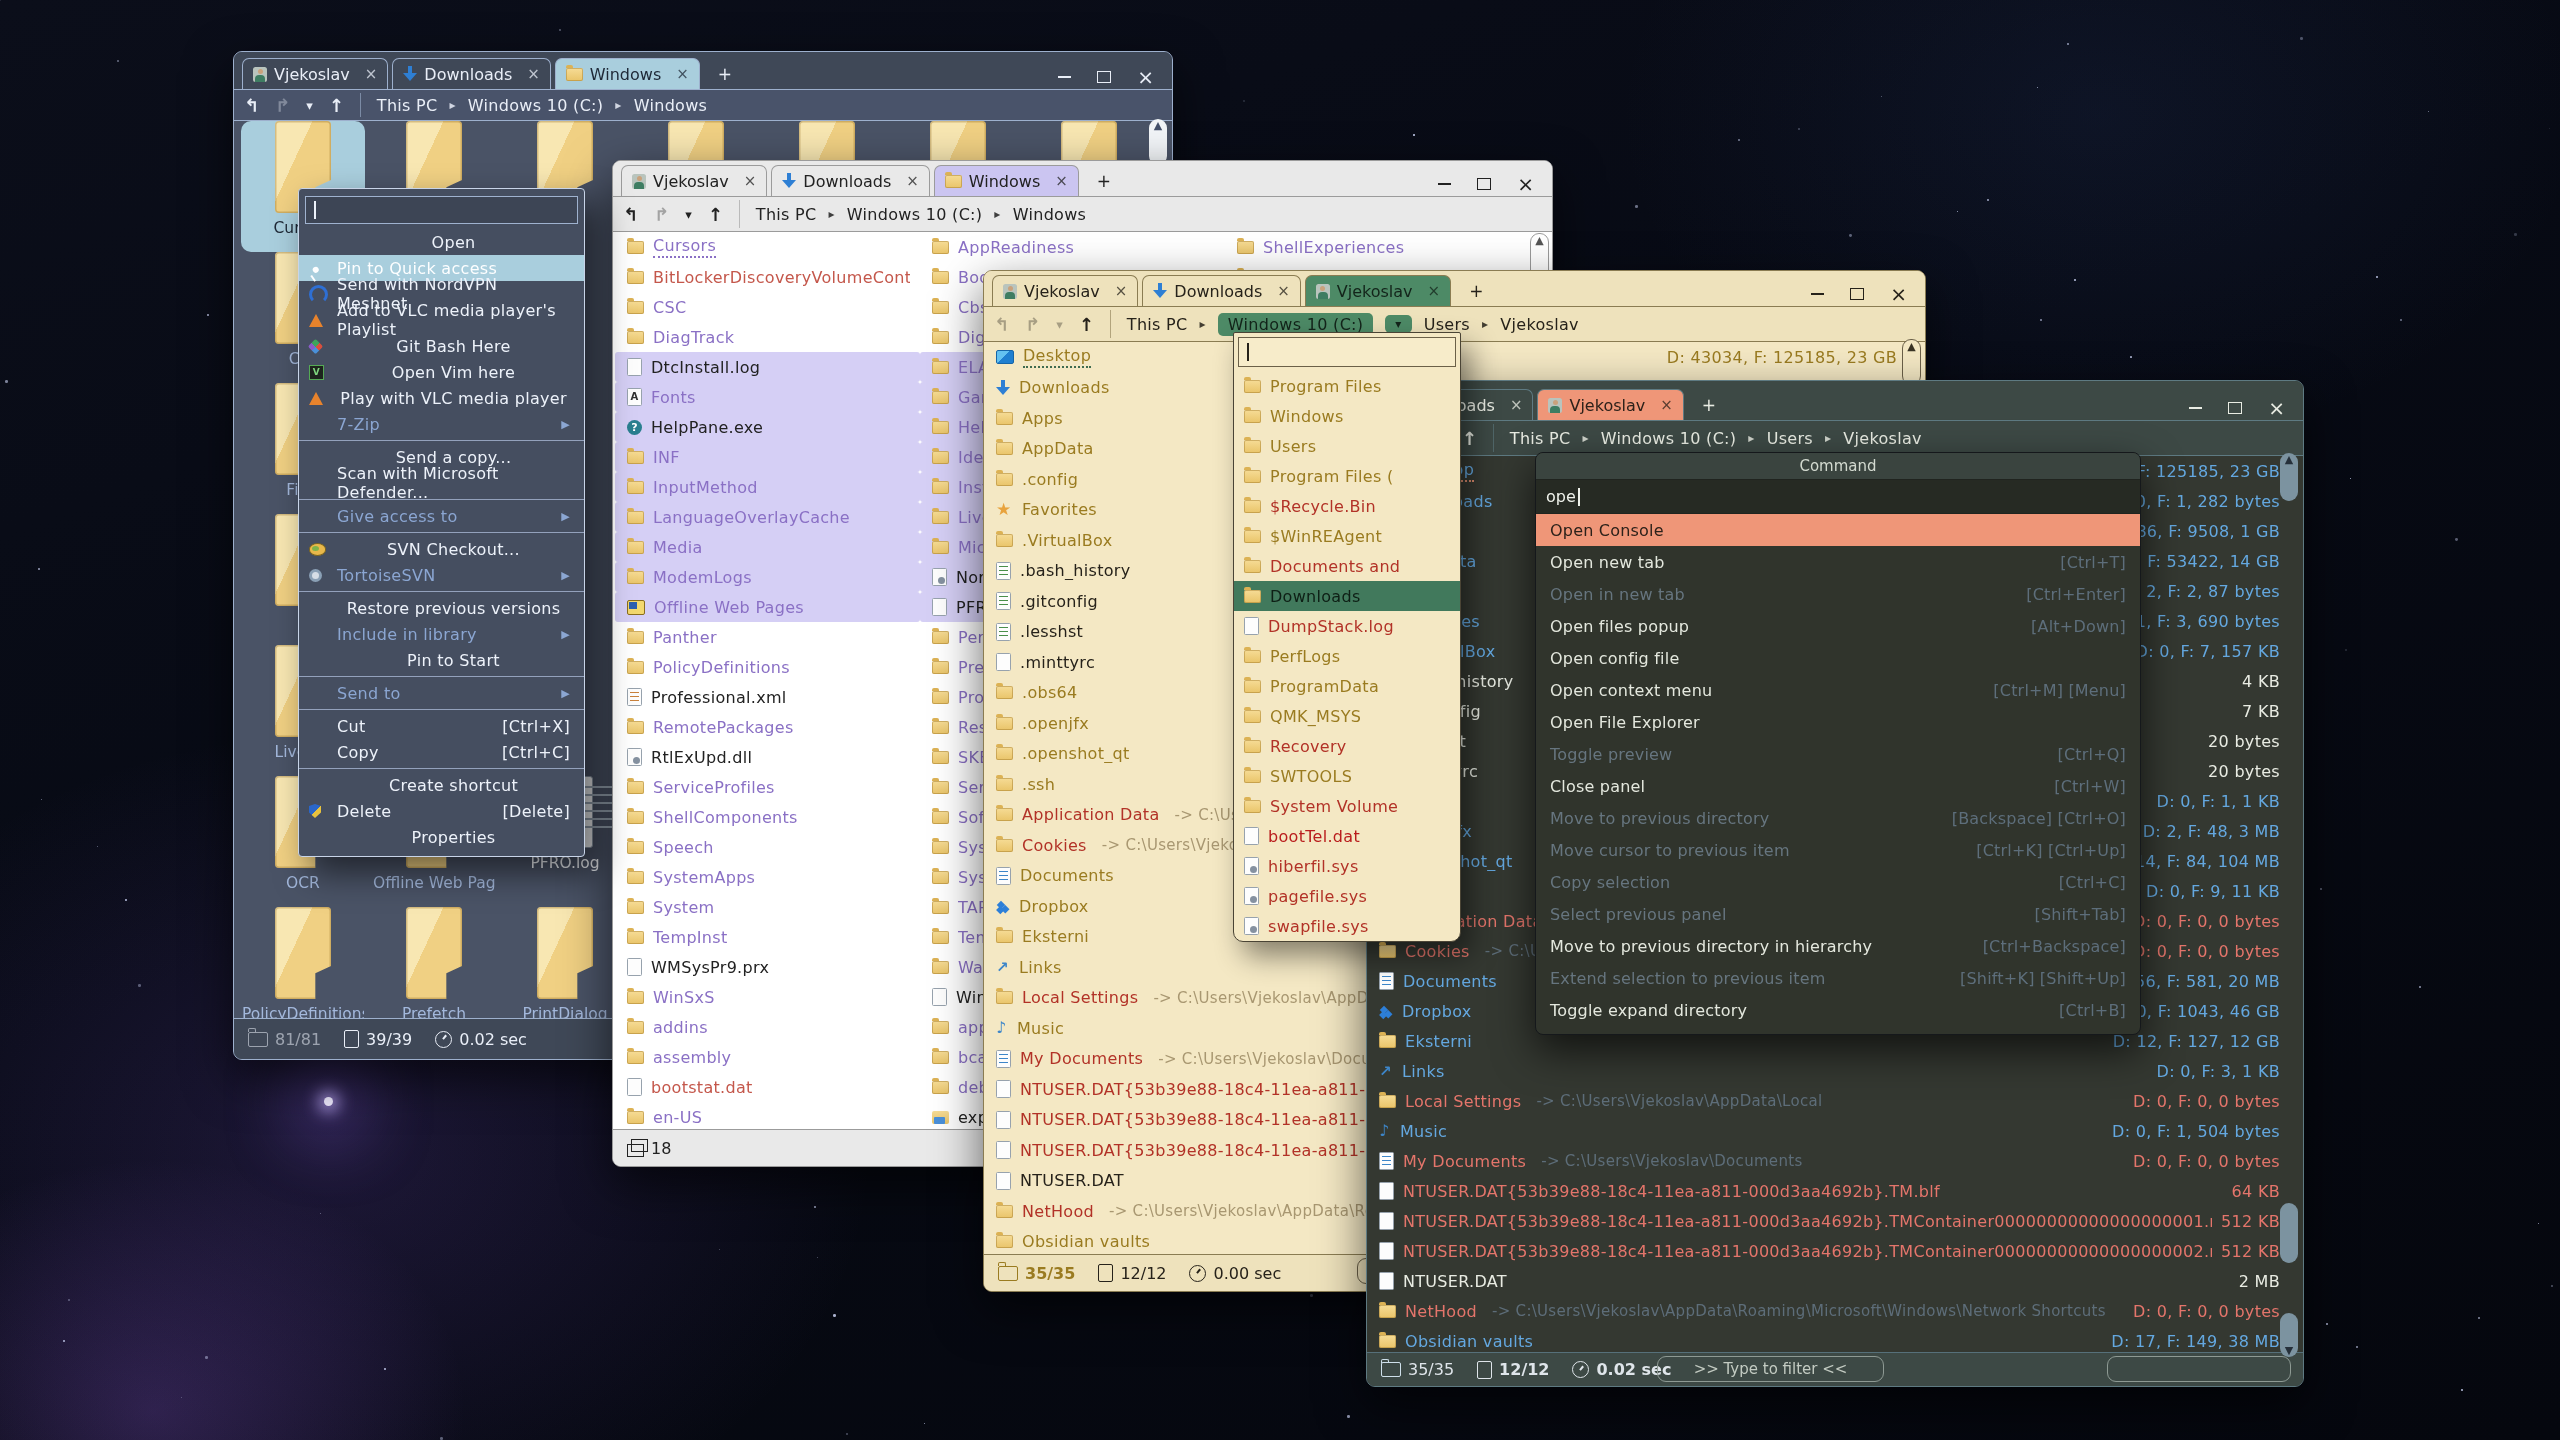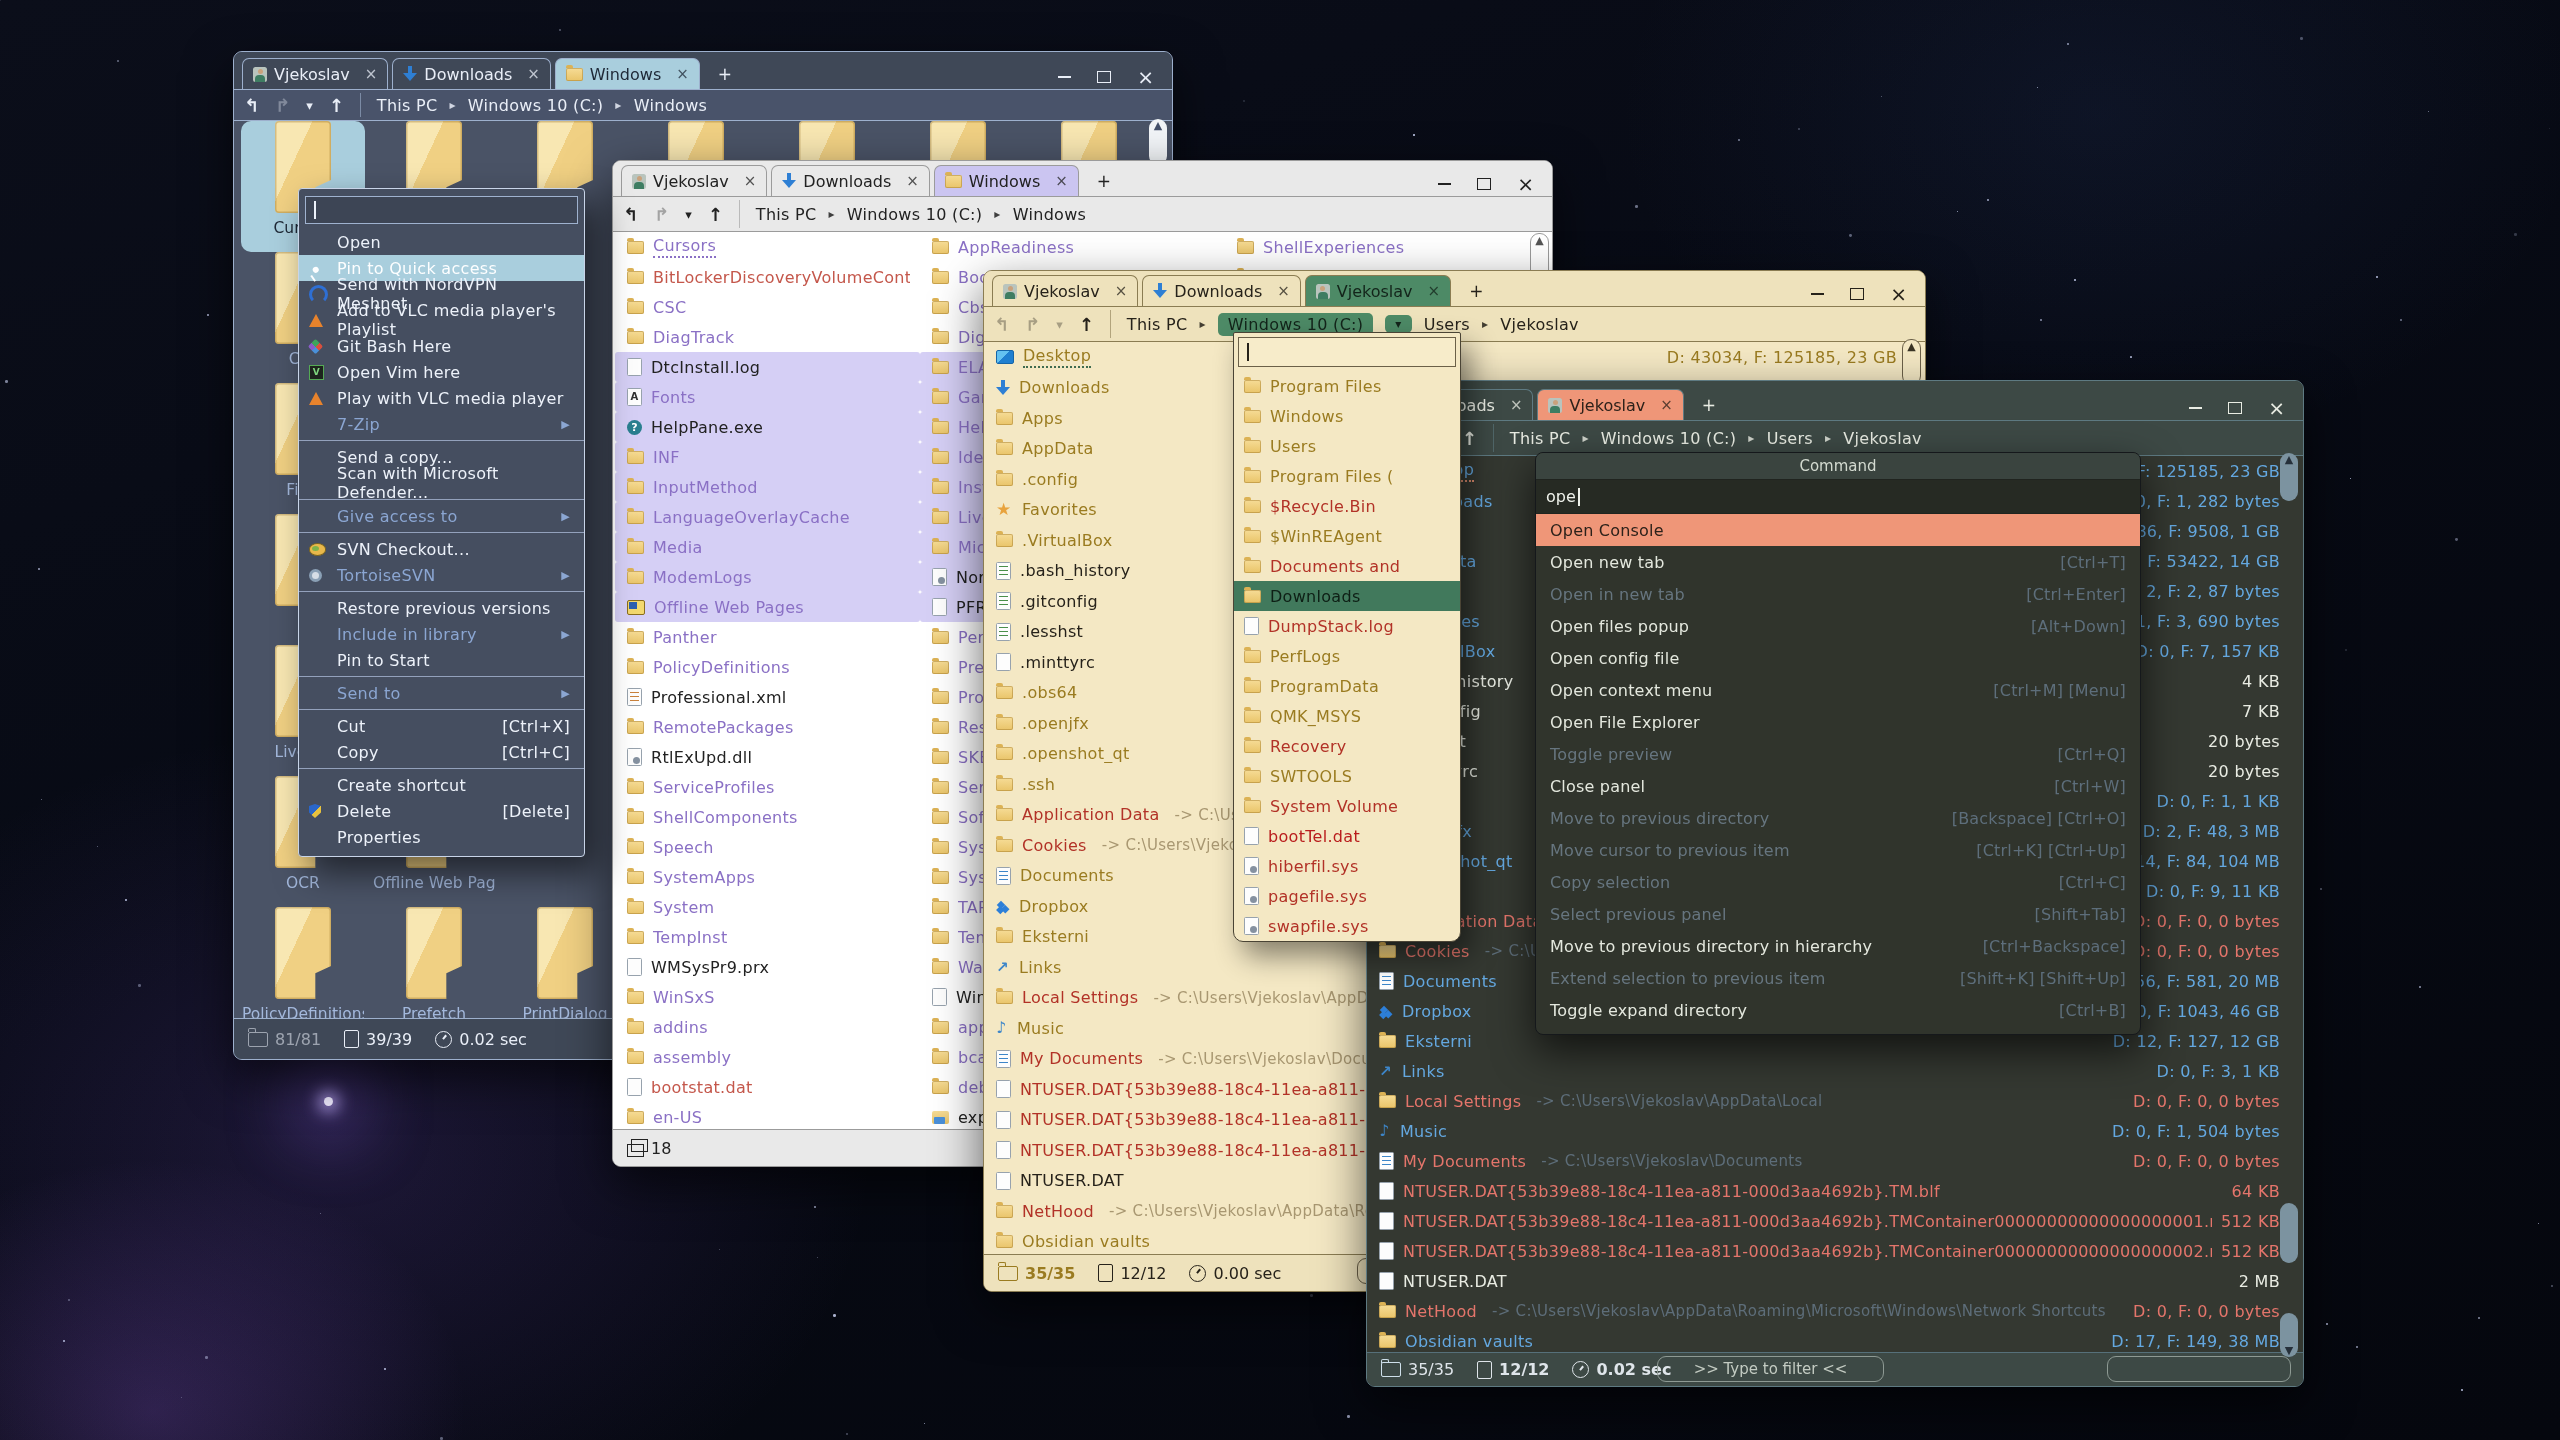--- a/index.html
+++ b/index.html
@@ -133,21 +133,21 @@
   .ic-clock{width:15px;height:15px;border:1.5px solid currentColor;border-radius:50%;}
   .ic-clock::after{content:"";position:absolute;left:6px;top:2.5px;width:1.8px;height:5px;background:currentColor;transform-origin:bottom;transform:rotate(40deg);}
   .ic-stack{width:15px;height:11px;border:1.5px solid currentColor;margin-top:4px;}
   .ic-stack::before{content:"";position:absolute;left:3px;top:-6px;width:15px;height:11px;border:1.5px solid currentColor;}
   .caret{display:inline-block;width:2px;height:18px;background:currentColor;margin-left:2px;}
 
   
   .cmenu{position:absolute;left:298px;top:188px;width:285px;background:#454e60;border:1px solid #c8d4e8;
     border-radius:4px;box-shadow:12px 16px 34px rgba(0,0,0,.55);padding:3px 0 6px;z-index:15;color:#edf2fa;}
   .minput{margin:4px 6px 5px;height:26px;border:1px solid #9fb2cf;background:#3d4555;display:flex;align-items:center;padding:0 6px;color:#edf2fa;}
-  .mi{position:relative;display:flex;align-items:center;height:26px;padding:0 14px 0 38px;font-size:16px;letter-spacing:.3px;}
+  .mi{position:relative;display:flex;align-items:center;height:26px;padding:0 14px 0 38px;font-size:16px;letter-spacing:.3px;justify-content:center;}
   .mi .ic{position:absolute;left:10px;}
   .mi.dimi{color:#8ba6d2;}
   .mi.hl{background:#a9cedd;color:#fdfeff;}
   .mi .hk{margin-left:auto;}
   .mi .arr{margin-left:auto;font-size:11px;}
   .mi .rpin{margin-left:auto;}
   .msep{height:1px;background:#aebedb;opacity:.75;margin:3px 0;}
 
   
   .ddrop{position:absolute;left:1233px;top:332px;width:226px;background:#f4e8c4;border:1.5px solid #4a4435;
@@ -432,20 +432,24 @@
           <div class="glabel">LiveKer</div>
         </div>
         <div class="cell" style="left: 7px; top: 655px;">
           <div class="bigfolder"></div>
           <div class="glabel">OCR</div>
         </div>
         <div class="cell" style="left: 138px; top: 655px;">
           <div class="bigfolder"></div>
           <div class="glabel">Offline Web Page</div>
         </div>
+        <div class="cell" style="left: 269px; top: 655px;">
+          <div class="bigdoc"></div>
+          <div class="glabel file">PFRO.log</div>
+        </div>
         <div class="cell" style="left: 7px; top: 786px;">
           <div class="bigfolder"></div>
           <div class="glabel">PolicyDefinitions</div>
         </div>
         <div class="cell" style="left: 138px; top: 786px;">
           <div class="bigfolder"></div>
           <div class="glabel">Prefetch</div>
         </div>
         <div class="cell" style="left: 269px; top: 786px;">
           <div class="bigfolder"></div>

